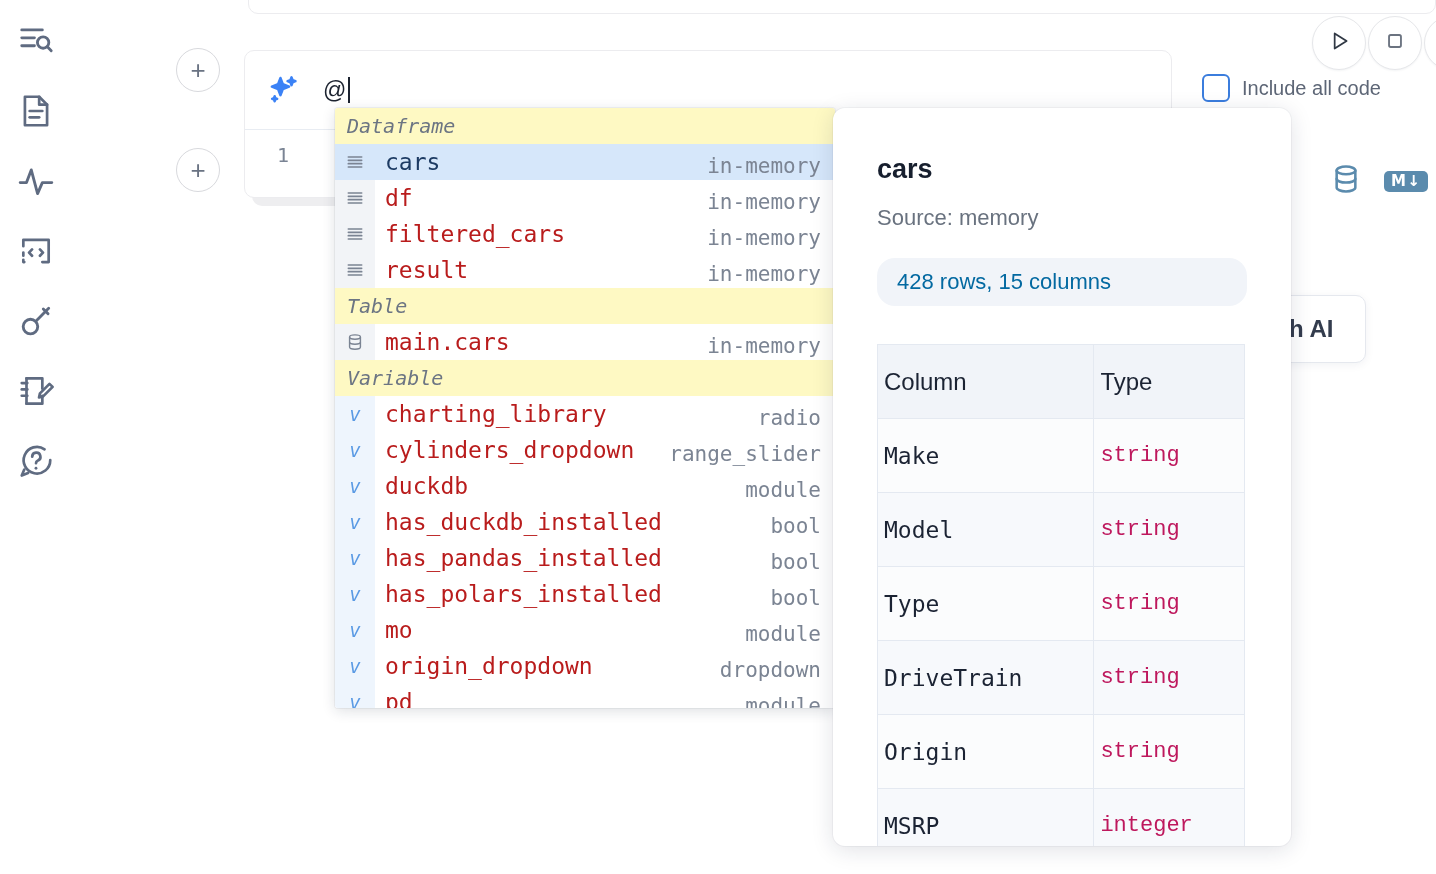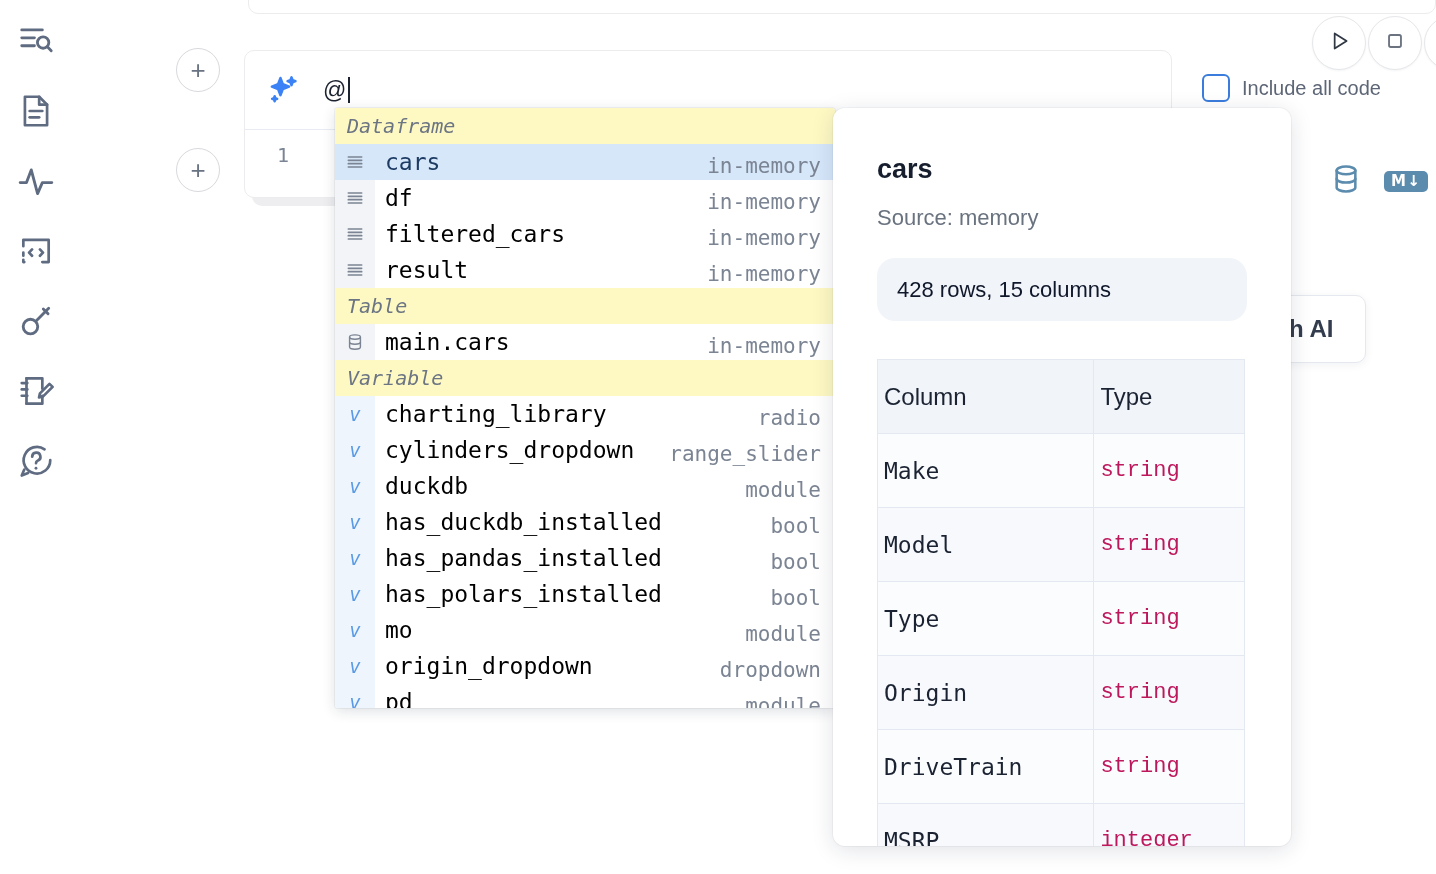--- a/index.html
+++ b/index.html
@@ -159,41 +159,41 @@
   .ac-gutter {
     width: 40px; min-width: 40px; height: 100%;
     background: #f2f4f7;
     display: flex; align-items: center; justify-content: center;
     color: #7b8493;
   }
   .ac-item.sel .ac-gutter { background: #d6e7fa; }
   .ac-item.var .ac-gutter { background: #eef5fd; color: #5a9ae4; font-style: italic; font-size: 19px; }
   .ac-label {
     flex: 1; padding-left: 10px;
-    font-size: 23px; color: #000000; white-space: nowrap;
+    font-size: 23px; color: #b91c1c; white-space: nowrap;
   }
   .ac-item.sel .ac-label { color: #1d3b63; }
   .ac-meta {
     font-size: 21px; color: #7b8493; padding-right: 14px; white-space: nowrap; margin-top: 8px;
   }
 
   
   .info {
     position: absolute; left: 833px; top: 108px; width: 458px; height: 738px;
     background: #ffffff; border-radius: 12px;
     box-shadow: 0 4px 22px rgba(22,32,60,.13), 0 0 0 1px rgba(22,32,60,.04);
     z-index: 20; overflow: hidden;
     padding: 46px 44px 0 44px;
   }
   .info-title { font-size: 27px; font-weight: 700; color: #171f2e; }
   .info-source { margin-top: 20px; font-size: 22px; color: #69727f; }
   .info-pill {
     margin-top: 27px; background: #f1f4f9; border-radius: 18px;
-    height: 63px; display: flex; align-items: center; padding-left: 20px;
-    font-size: 22px; color: #0f172a;
+    height: 48px; display: flex; align-items: center; padding-left: 20px;
+    font-size: 22px; color: #0369a1;
   }
   .tbl { margin-top: 38px; width: 368px; border-collapse: collapse; }
   .tbl th, .tbl td {
     border: 1px solid #e4e9f1; height: 74px; padding: 0 6px;
     text-align: left; vertical-align: middle;
   }
   .tbl th {
     background: #f1f4f9; font-weight: 400; font-size: 24px; color: #1b2333;
   }
   .tbl td.col {
@@ -473,25 +473,25 @@
           </tr>
           <tr>
             <td class="col">Model</td>
             <td class="typ">string</td>
           </tr>
           <tr>
             <td class="col">Type</td>
             <td class="typ">string</td>
           </tr>
           <tr>
+            <td class="col">DriveTrain</td>
+            <td class="typ">string</td>
+          </tr>
+          <tr>
             <td class="col">Origin</td>
-            <td class="typ">string</td>
-          </tr>
-          <tr>
-            <td class="col">DriveTrain</td>
             <td class="typ">string</td>
           </tr>
           <tr>
             <td class="col">MSRP</td>
             <td class="typ">integer</td>
           </tr>
         </tbody>
     </table>
   </div>
 

